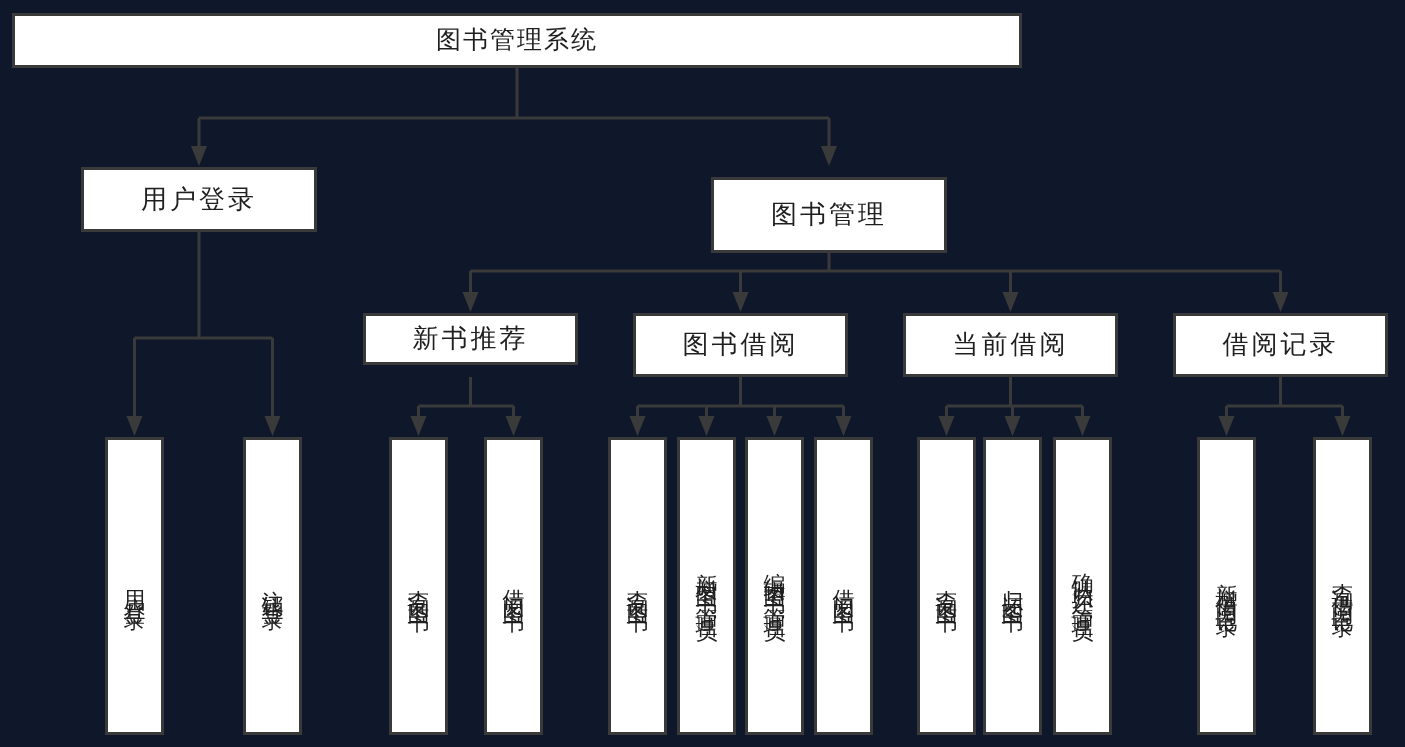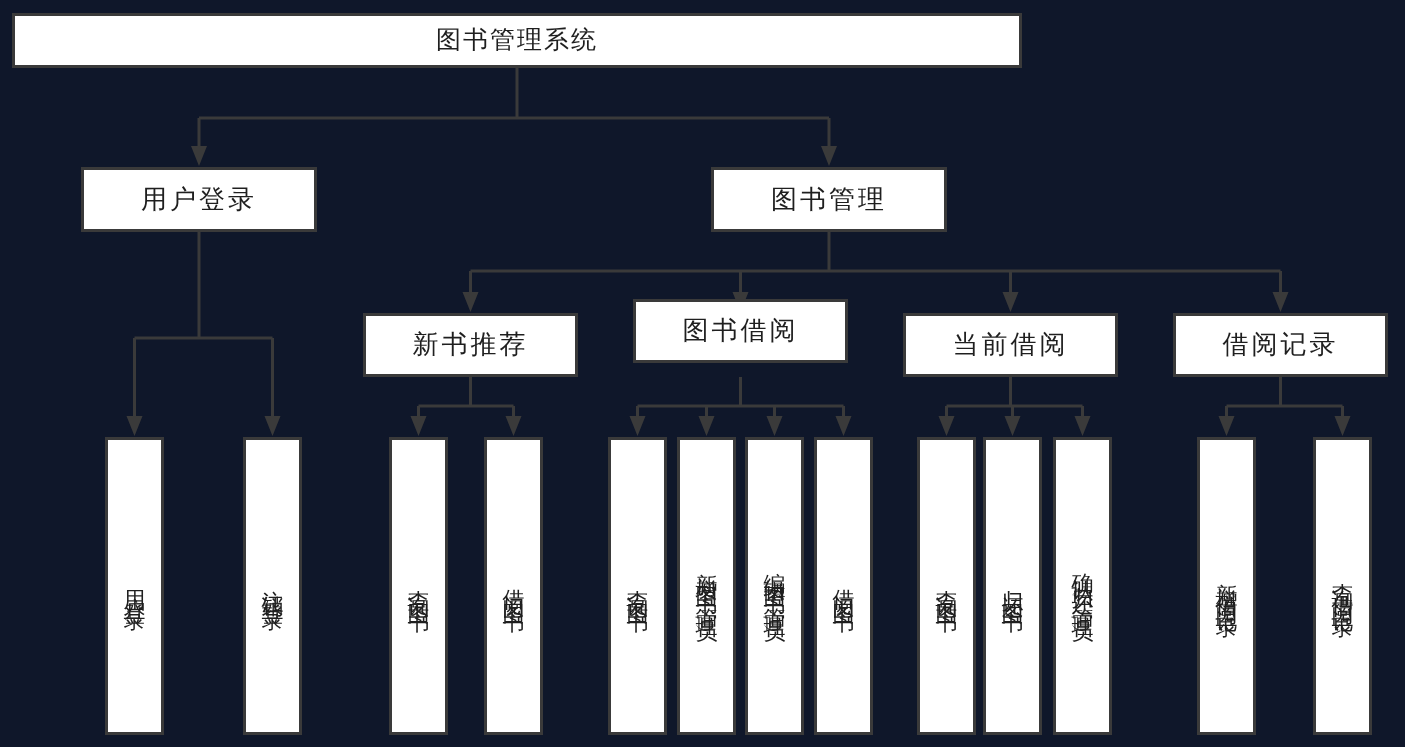--- a/index.html
+++ b/index.html
@@ -85,24 +85,24 @@
              M629.5,416 L645.5,416 L637.5,436 Z  M698.5,416 L714.5,416 L706.5,436 Z
              M766.5,416 L782.5,416 L774.5,436 Z  M835.5,416 L851.5,416 L843.5,436 Z
              M938.5,416 L954.5,416 L946.5,436 Z  M1004.5,416 L1020.5,416 L1012.5,436 Z
              M1074.5,416 L1090.5,416 L1082.5,436 Z
              M1218.5,416 L1234.5,416 L1226.5,436 Z  M1334.5,416 L1350.5,416 L1342.5,436 Z"></path>
   </svg>
 
   <div class="node root" style="left:12px; top:13px; width:1010px; height:55px">图书管理系统</div>
 
   <div class="node l2" style="left:81px; top:167px; width:236px; height:65px">用户登录</div>
-  <div class="node l2" style="left:711px; top:167px; width:236px; height:65px">图书管理</div>
+  <div class="node l2" style="left:711px; top:177px; width:236px; height:76px">图书管理</div>
 
-  <div class="node l3" style="left:363px; top:313px; width:215px; height:64px">新书推荐</div>
-  <div class="node l3" style="left:633px; top:299px; width:215px; height:64px">图书借阅</div>
+  <div class="node l3" style="left:363px; top:313px; width:215px; height:52px">新书推荐</div>
+  <div class="node l3" style="left:633px; top:313px; width:215px; height:64px">图书借阅</div>
   <div class="node l3" style="left:903px; top:313px; width:215px; height:64px">当前借阅</div>
   <div class="node l3" style="left:1173px; top:313px; width:215px; height:64px">借阅记录</div>
 
   <div class="node leaf" style="left:105px; top:437px; width:59px; height:298px">用户登录</div>
   <div class="node leaf" style="left:243px; top:437px; width:59px; height:298px">注销登录</div>
 
   <div class="node leaf" style="left:389px; top:437px; width:59px; height:298px">查询图书</div>
   <div class="node leaf" style="left:484px; top:437px; width:59px; height:298px">借阅图书</div>
 
   <div class="node leaf" style="left:608px; top:437px; width:59px; height:298px">查询图书</div>

